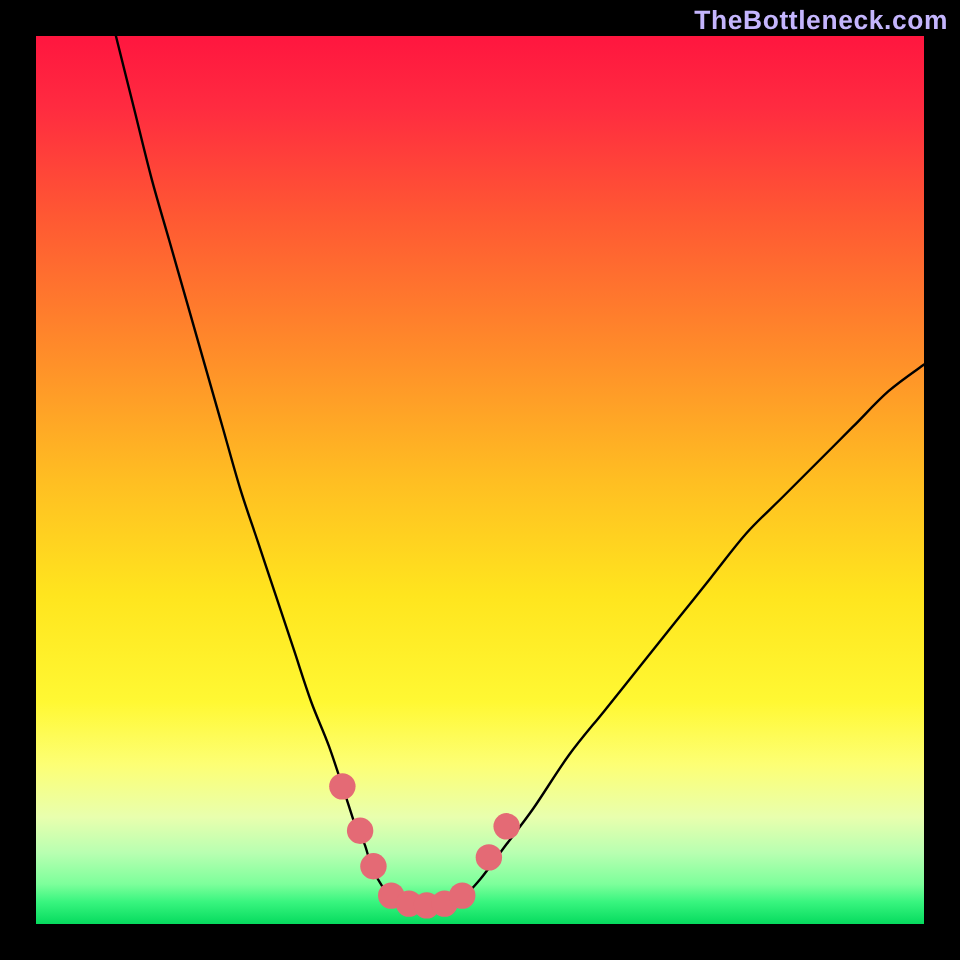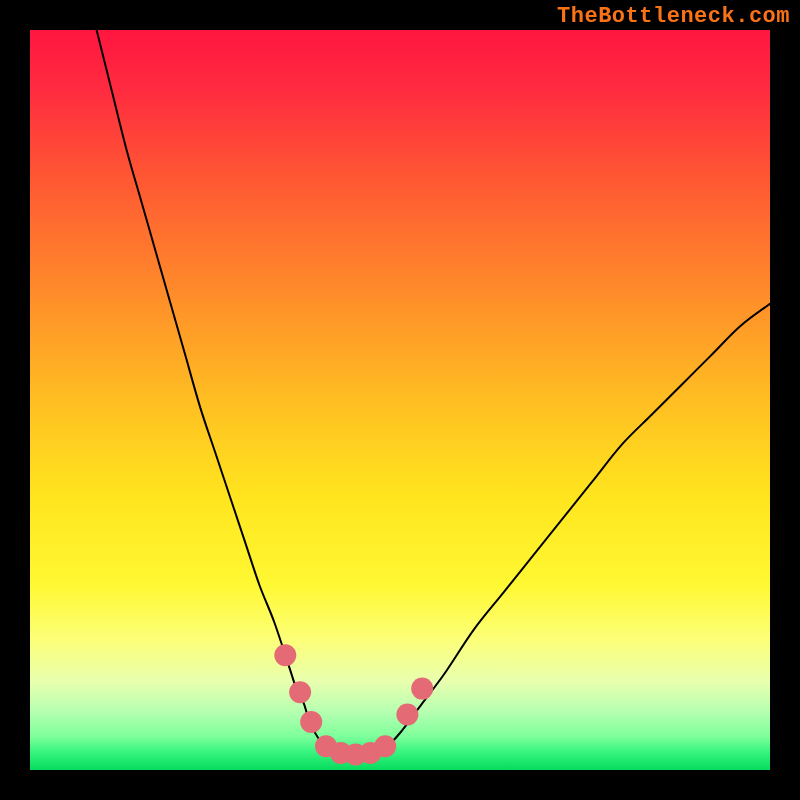--- a/index.html
+++ b/index.html
@@ -12,24 +12,24 @@
   }
   .stage {
     position: relative;
     width: 800px;
     height: 800px;
   }
   .watermark {
     position: absolute;
     top: 4px;
     right: 10px;
-    font-family: Liberation Mono, monospace;
+    font-family: Liberation Sans, sans-serif;
     font-size: 22px;
     font-weight: 600;
-    color: #f97316;
+    color: #c4b5fd;
     letter-spacing: 0.5px;
     text-align: right;
   }
   svg {
     position: absolute;
     top: 0;
     left: 0;
   }
 </style>
 </head>

